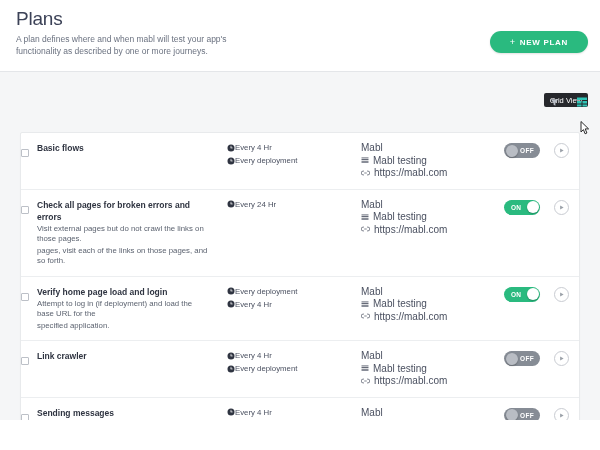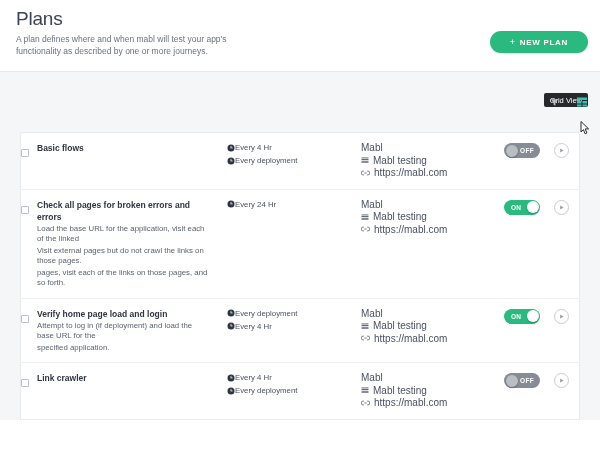--- a/index.html
+++ b/index.html
@@ -272,21 +272,20 @@
               <svg width="7" height="7" viewBox="0 0 10 10">
                 <path d="M3 2 L8 5 L3 8 Z" fill="#9aa0a8"></path>
               </svg>
             </div>
           </div>
         </div>
         <div class="row">
           <div class="row-check"><span class="checkbox"></span></div>
           <div class="cell-name">
             <div class="plan-title">Check all pages for broken errors and errors</div>
-            <div class="plan-desc">Load the base URL for the application, visit each of the linked</div>
             <div class="plan-desc">Visit external pages but do not crawl the links on those pages.</div>
             <div class="plan-desc">pages, visit each of the links on those pages, and so forth.</div>
           </div>
           <div class="cell-triggers">
             <div class="trigger">
               <span>
                 <svg width="8" height="8" viewBox="0 0 16 16">
                   <circle cx="8" cy="8" r="7" fill="#2f3441"></circle>
                   <rect x="7.3" y="3.6" width="1.4" height="4.6" fill="#ffffff"></rect>
                   <rect x="7.3" y="7.2" width="4" height="1.4" fill="#ffffff"></rect>

